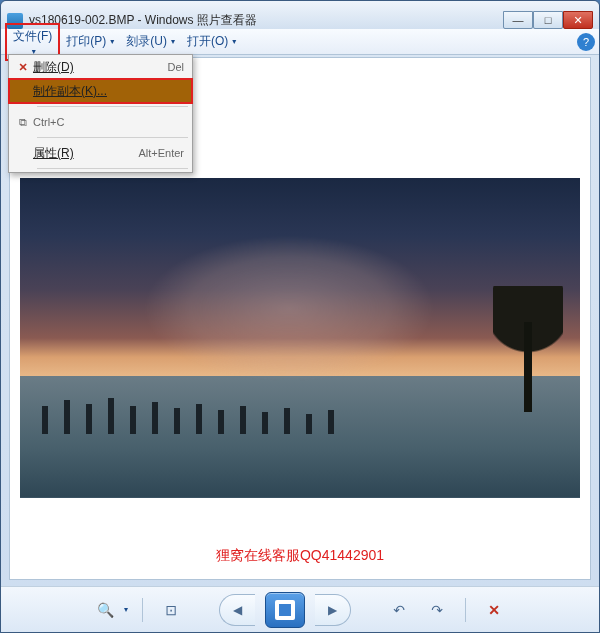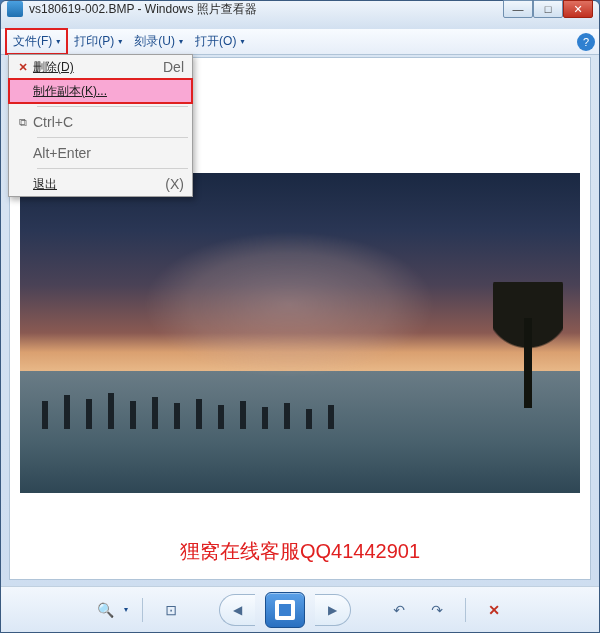--- a/index.html
+++ b/index.html
@@ -1,47 +1,47 @@
 <!DOCTYPE html>
 <html><head>
   <meta charset="utf-8">
   <style>
     * { margin: 0; padding: 0; box-sizing: border-box; font-family: "Microsoft YaHei", SimSun, sans-serif; }
     body { width: 600px; height: 633px; background: #4a7ab0; overflow: hidden; position: relative; }
     .window { width: 600px; height: 633px; background: linear-gradient(#dae6f3, #cdddf0); border: 1px solid #3a5a80; border-radius: 6px 6px 0 0; display: flex; flex-direction: column; }
-    .titlebar { height: 28px; background: linear-gradient(#eef4fb, #d2e0f0); display: flex; align-items: flex-start; padding: 0 6px; border-radius: 6px 6px 0 0; }
+    .titlebar { height: 28px; background: linear-gradient(#eef4fb, #d2e0f0); display: flex; align-items: flex-end; padding: 0 6px; border-radius: 6px 6px 0 0; }
     .app-icon { width: 16px; height: 16px; background: linear-gradient(#4aa0e0, #2070b0); border-radius: 2px; margin-right: 6px; }
     .title-text { font-size: 12px; color: #2a2a2a; flex: 1; }
     .win-buttons { display: flex; gap: 0; }
     .win-btn { width: 30px; height: 18px; border: 1px solid #7090b0; background: linear-gradient(#f0f6fc, #d0e0f0); display: flex; align-items: center; justify-content: center; font-size: 11px; color: #333; cursor: pointer; border-radius: 0 0 2px 2px; margin-top: -1px; }
     .win-btn.close { background: linear-gradient(#e07060, #c03020); color: #fff; border-color: #a02010; }
     .menubar { height: 26px; background: linear-gradient(#f8fbff, #e6eef8); border-bottom: 1px solid #b0c4d8; display: flex; align-items: center; padding: 0 4px; position: relative; }
     .menu-item { padding: 3px 6px; font-size: 12px; color: #1a4b8c; cursor: pointer; display: flex; align-items: center; gap: 2px; }
-    .menu-item.active { border: 2px solid #e02020; }
+    .menu-item.active { border: 2px solid #e02020; flex-direction: column; }
     .menu-caret { font-size: 8px; color: #1a4b8c; margin-left: 2px; }
     .help-btn { width: 18px; height: 18px; background: #3080d0; color: #fff; border-radius: 50%; display: flex; align-items: center; justify-content: center; font-size: 11px; margin-left: auto; cursor: pointer; }
     .dropdown-menu { position: absolute; top: 54px; left: 8px; width: 185px; background: #f4f4f4; border: 1px solid #a0a0a0; box-shadow: 2px 3px 6px rgba(0,0,0,.3); z-index: 100; }
     .dd-item { height: 24px; display: flex; align-items: center; padding: 0 8px 0 4px; font-size: 12px; color: #222; cursor: pointer; }
-    .dd-item.highlighted { outline: 2px solid #e02020; outline-offset: -1px; background: #f9a8d4; align-items: center; }
+    .dd-item.highlighted { outline: 2px solid #e02020; outline-offset: -1px; background: #a16207; align-items: center; }
     .dd-icon { width: 20px; display: flex; justify-content: center; color: #666; font-size: 11px; }
     .dd-icon.xred { color: #c03020; font-weight: bold; }
     .dd-label { flex: 1; text-decoration: underline; }
-    .dd-shortcut { color: #666; font-size: 14px; }
+    .dd-shortcut { color: #666; font-size: 11px; }
     .dd-divider { height: 1px; background: #d0d0d0; margin: 3px 4px 3px 28px; }
     .content { flex: 1; background: #fff; margin: 2px 8px 6px 8px; border: 1px solid #b0c4d8; display: flex; flex-direction: column; position: relative; }
     .image-area { flex: 1; display: flex; align-items: center; justify-content: center; background: #fff; padding: 8px; }
     .photo { width: 100%; max-width: 560px; height: 320px; margin-top: 80px; position: relative; overflow: hidden; }
     .photo .sky { position: absolute; inset: 0; background: linear-gradient(180deg, #1a2842 0%, #2a3654 18%, #4a4256 35%, #8a5a52 50%, #daa070 56%, #e8b888 62%, #8898a0 74%, #506a78 88%, #3a5262 100%); }
     .photo .horizon { position: absolute; left: 0; right: 0; top: 62%; height: 38%; background: linear-gradient(#6a7c86 0%, #48606c 60%, #2e4654 100%); }
     .photo .piers { position: absolute; bottom: 20%; left: 4%; right: 6%; height: 40px; display: flex; gap: 16px; align-items: flex-end; }
     .pier { width: 6px; background: #1a2228; }
     .photo .tree { position: absolute; right: 3%; top: 34%; width: 70px; height: 120px; background: radial-gradient(circle at 50% 20%, #1a1a14 0%, #1a1a14 40%, transparent 42%); }
     .photo .tree::after { content: ''; position: absolute; left: 44%; top: 30%; width: 8px; height: 90px; background: #12140e; }
     .photo .face { position: absolute; left: 18%; top: 8%; width: 60%; height: 66%; background: radial-gradient(ellipse 60% 48% at 50% 50%, rgba(230,200,190,.42) 0%, rgba(200,170,160,.28) 50%, transparent 72%); filter: blur(1px); opacity: .8; }
-    .caption { text-align: center; padding: 10px 0 14px 0; font-size: 20px; color: #e02020; }
+    .caption { text-align: center; padding: 10px 0 14px 0; font-size: 14px; color: #e02020; }
     .toolbar { height: 46px; background: linear-gradient(#f2f7fd, #dce8f6); border-top: 1px solid #c0d0e0; display: flex; align-items: center; justify-content: center; gap: 10px; }
     .tb-btn { width: 28px; height: 28px; display: flex; align-items: center; justify-content: center; cursor: pointer; border-radius: 3px; color: #4a6a90; font-size: 14px; }
     .tb-play { width: 40px; height: 36px; border-radius: 6px; background: linear-gradient(#5aa0e8, #2a70c0); border: 1px solid #1a5090; box-shadow: inset 0 1px 0 rgba(255,255,255,.4); display: flex; align-items: center; justify-content: center; }
     .tb-play-inner { width: 20px; height: 20px; background: #fff; border-radius: 2px; position: relative; }
     .tb-play-inner::after { content: ''; position: absolute; inset: 4px; background: #3a80d0; }
     .tb-nav { width: 36px; height: 32px; background: linear-gradient(#f8fbff, #e0ecf8); border: 1px solid #a0b8d0; display: flex; align-items: center; justify-content: center; color: #4a6a90; font-size: 12px; }
     .tb-nav.left { border-radius: 16px 0 0 16px; border-right: none; }
     .tb-nav.right { border-radius: 0 16px 16px 0; border-left: none; }
     .tb-sep { width: 1px; height: 24px; background: #b0c4d8; margin: 0 4px; }
     .zoom-group { display: flex; align-items: center; gap: 2px; }
@@ -92,28 +92,24 @@
       <span class="dd-label">制作副本(K)...</span>
     </div>
     <div class="dd-divider"></div>
     <div class="dd-item">
       <span class="dd-icon">⧉</span>
       <span class="dd-shortcut">Ctrl+C</span>
     </div>
     <div class="dd-divider"></div>
     <div class="dd-item">
       <span class="dd-icon"></span>
+      <span class="dd-label">属性(R)</span>
       <span class="dd-shortcut">Alt+Enter</span>
     </div>
     <div class="dd-divider"></div>
-    <div class="dd-item">
-      <span class="dd-icon"></span>
-      <span class="dd-label">退出</span>
-      <span class="dd-shortcut">(X)</span>
-    </div>
   </div>
 
   <div class="content">
     <div class="image-area">
       <div class="photo">
         <div class="sky"></div>
         <div class="horizon"></div>
         <div class="piers">
           <div class="pier" style="height:28px"></div>
           <div class="pier" style="height:34px"></div>

